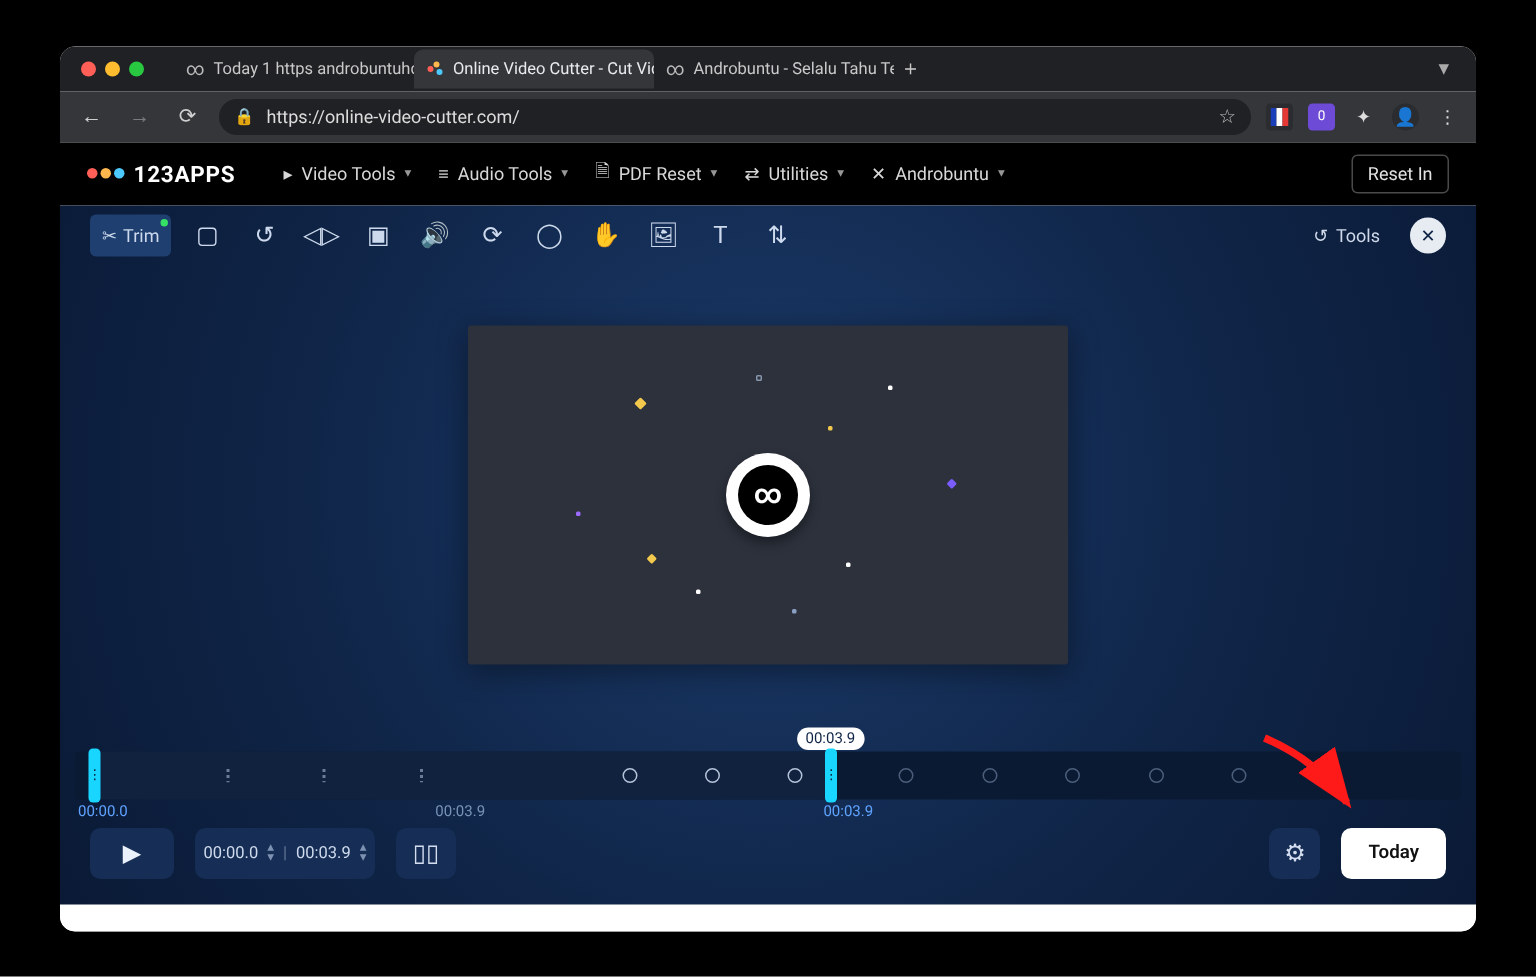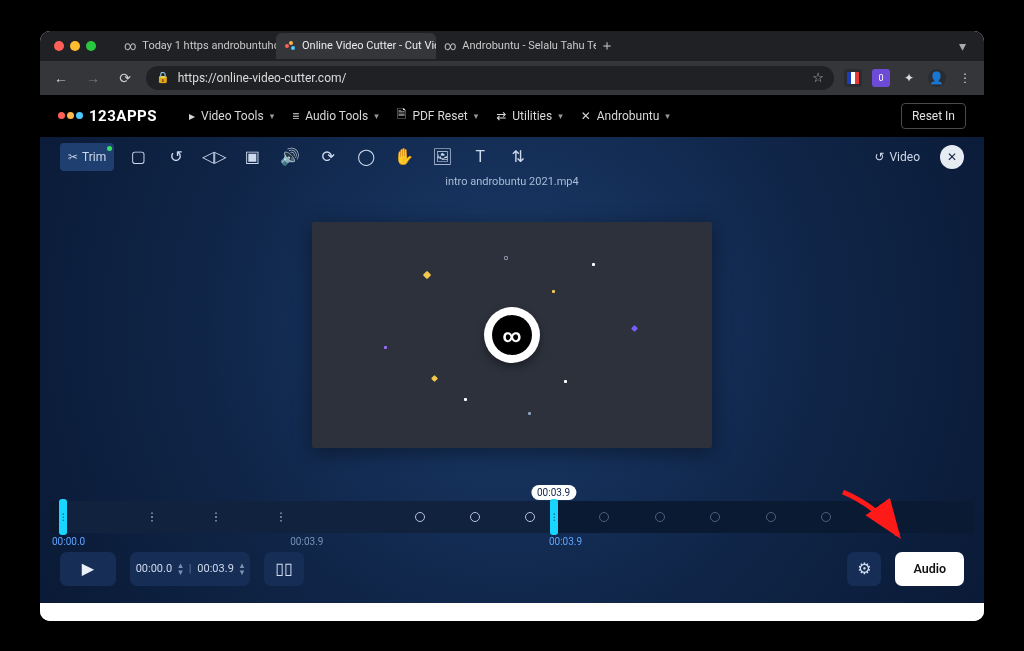--- a/index.html
+++ b/index.html
@@ -229,28 +229,27 @@
         </div>
       <div class="tool">
           <span>T</span>
         </div>
       <div class="tool">
           <span>⇅</span>
         </div>
       <div class="spacer"></div>
       <div class="reset">
         <span>↺</span>
-        <span>Video</span>
+        <span>Tools</span>
       </div>
       <div class="closebtn">
         <span>✕</span>
       </div>
     </div>
 
-    <div class="filename">intro androbuntu 2021.mp4</div>
 
     <div class="stage">
       <div class="video">
         <div class="particles">
           <span class="p" style="left:28%;top:22%;width:6px;height:6px;background:#f2c94c;transform:rotate(45deg)"></span>
           <span class="p" style="left:70%;top:18%;width:3px;height:3px;background:#fff"></span>
           <span class="p" style="left:18%;top:55%;width:3px;height:3px;background:#9b6bff"></span>
           <span class="p" style="left:80%;top:46%;width:5px;height:5px;background:#7b5cff;transform:rotate(45deg)"></span>
           <span class="p" style="left:38%;top:78%;width:3px;height:3px;background:#fff"></span>
           <span class="p" style="left:60%;top:30%;width:3px;height:3px;background:#f2c94c"></span>
@@ -311,21 +310,21 @@
             <span>▾</span>
           </span>
       </div>
       <div class="btn split">
         <span>▯▯</span>
       </div>
       <div class="spacer"></div>
       <div class="btn gear">
         <span>⚙</span>
       </div>
-      <div class="save">Audio</div>
+      <div class="save">Today</div>
     </div>
 
     <svg class="arrow" width="80" height="60">
       <defs>
           <marker id="ah" markerWidth="10" markerHeight="10" refX="7" refY="3" orient="auto">
             <path d="M0,0 L8,3 L0,6 Z" fill="#ff1a1a"></path>
           </marker>
         </defs>
       <path d="M5,5 Q40,20 60,48" stroke="#ff1a1a" stroke-width="5" fill="none" marker-end="url(#ah)"></path>
     </svg>

